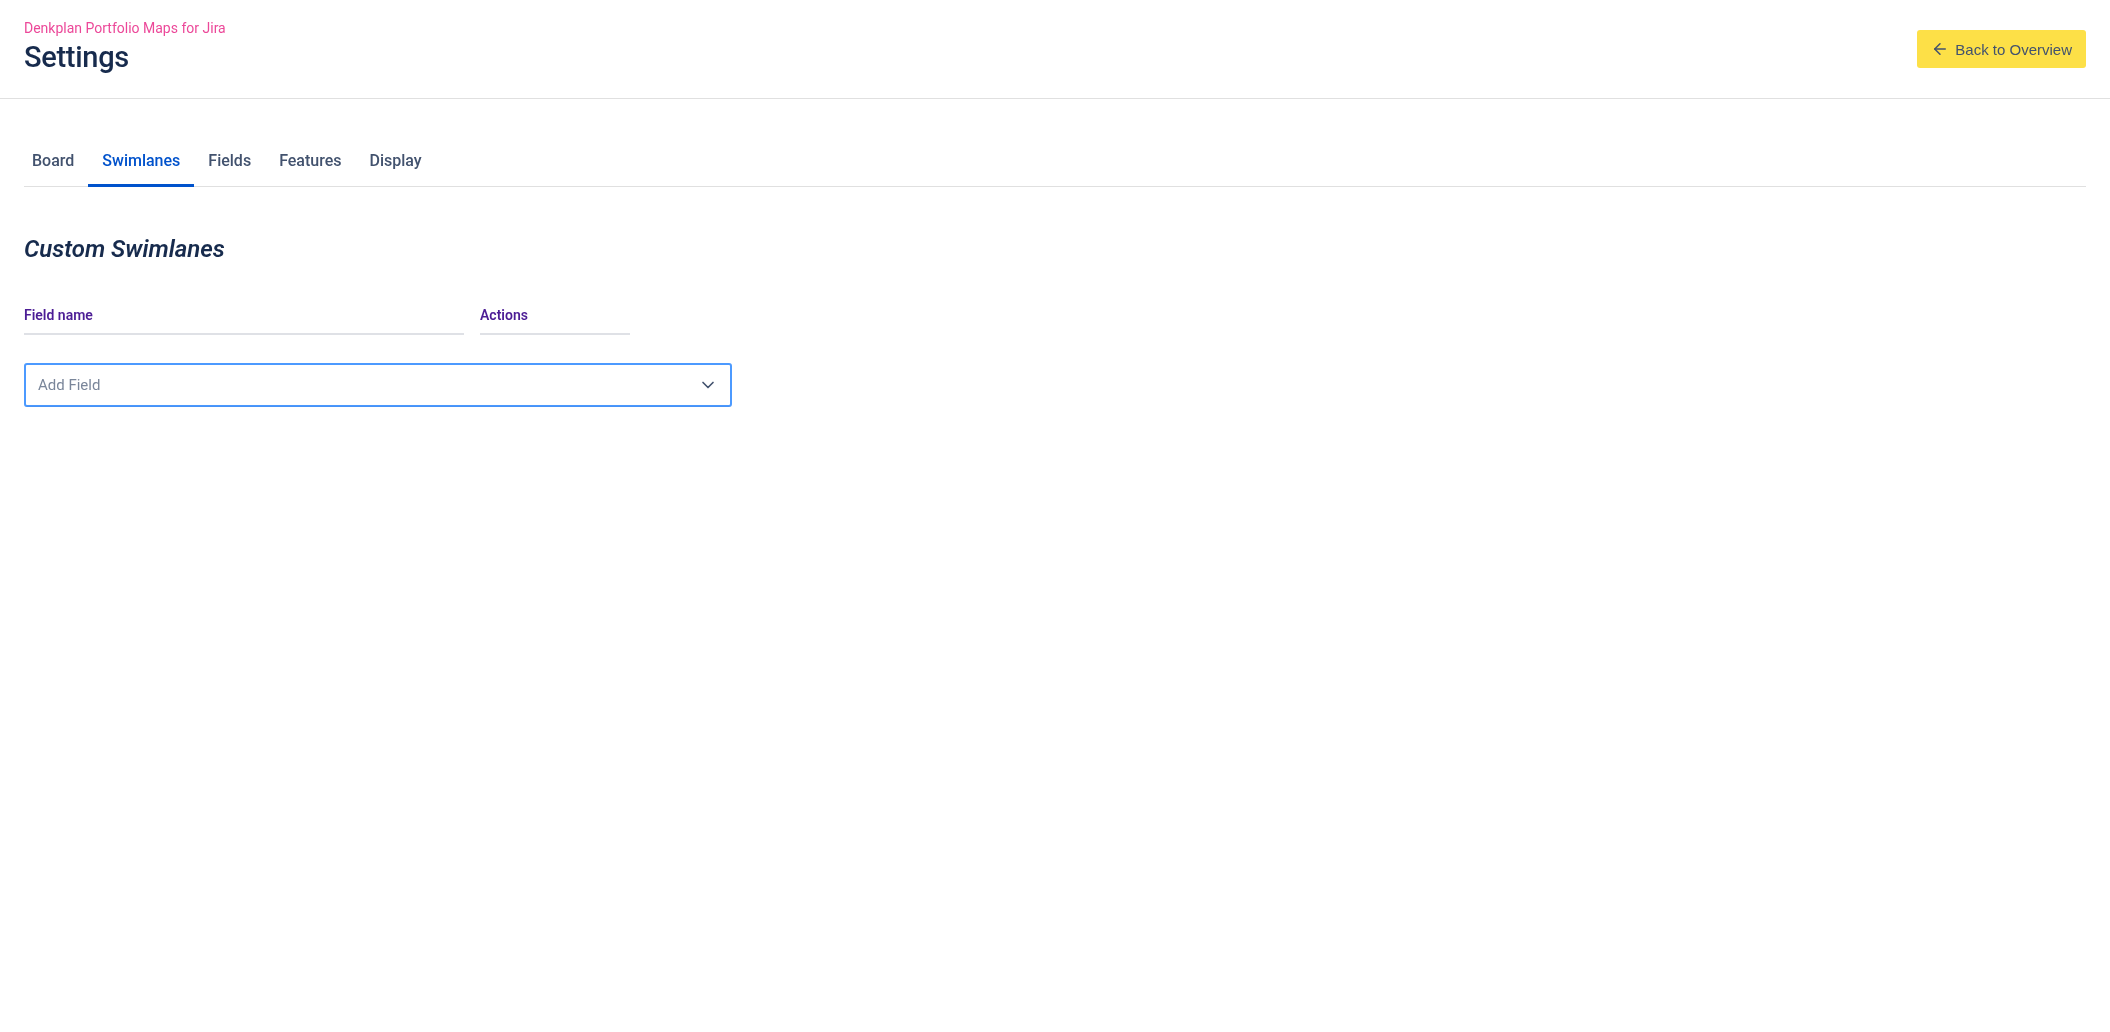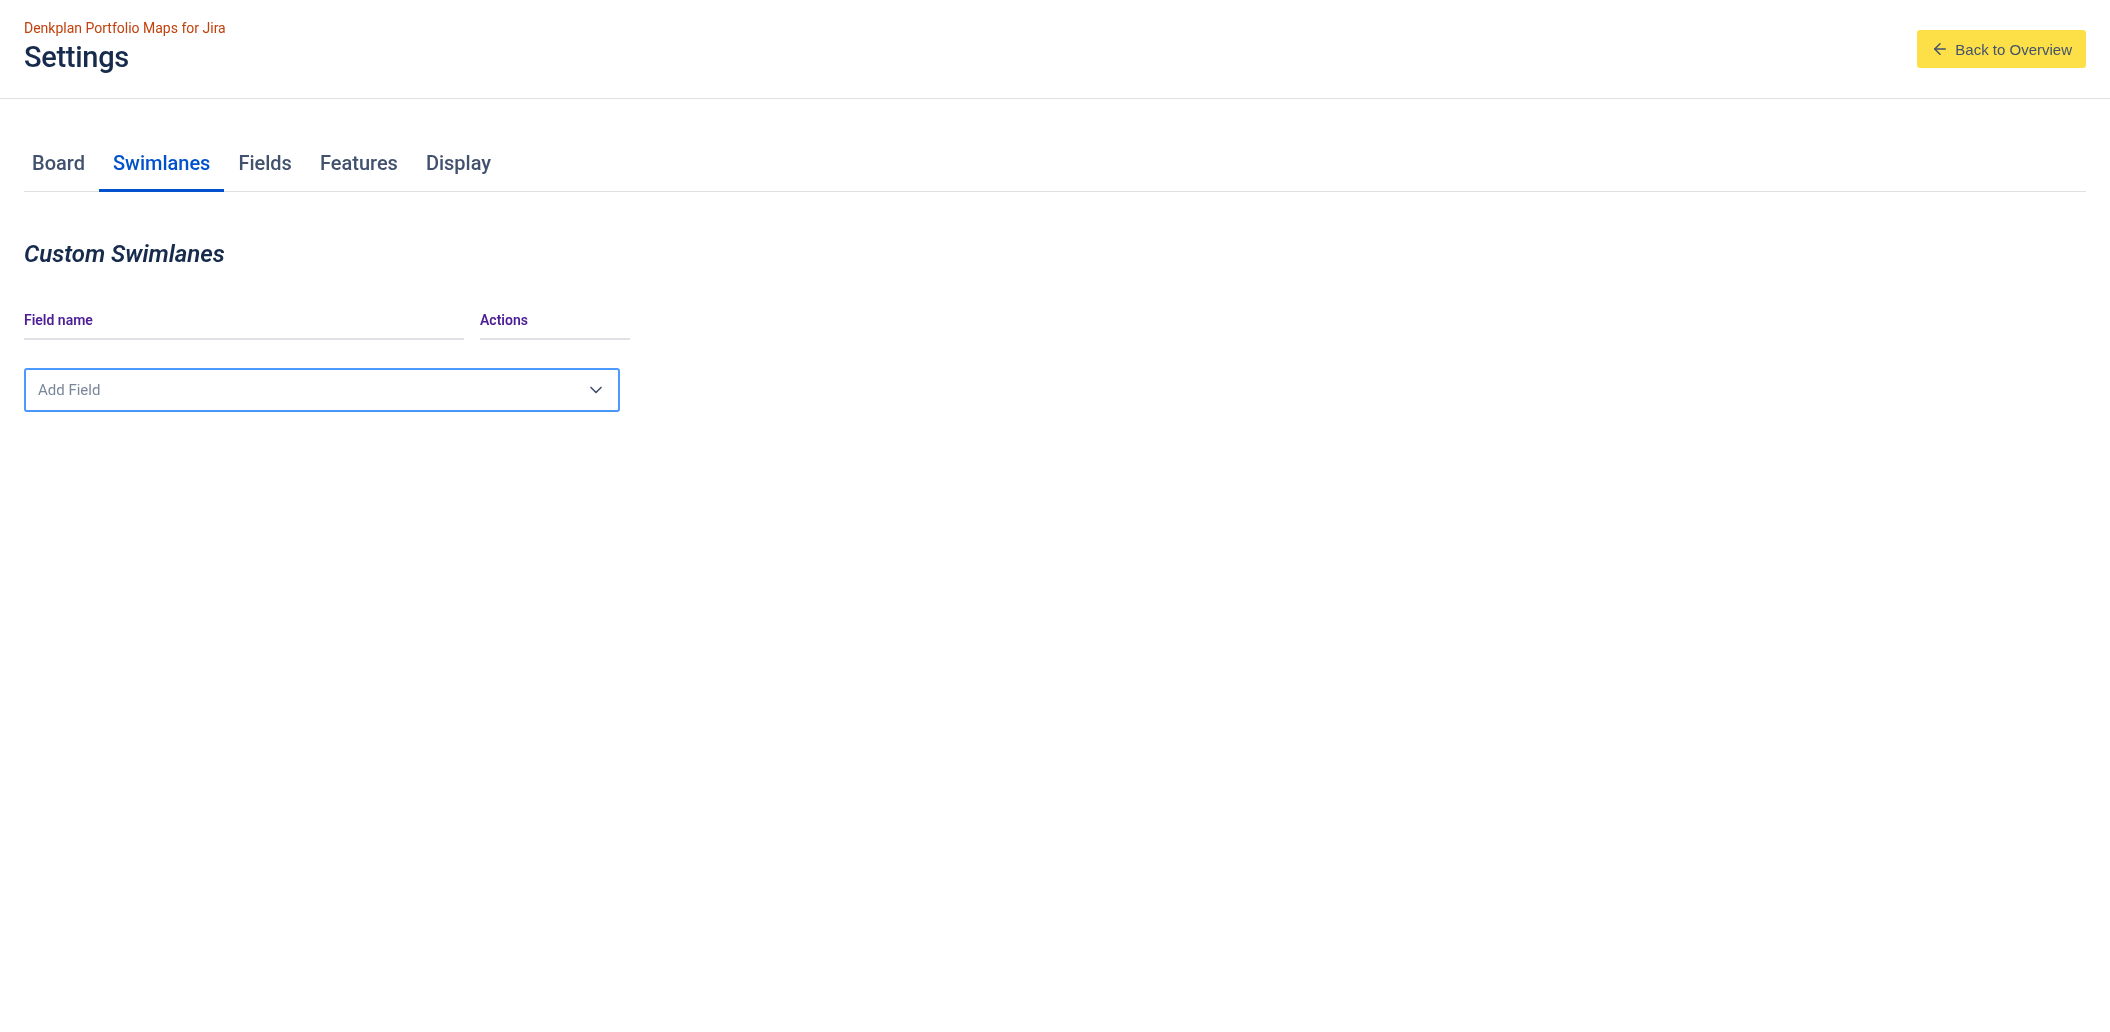--- a/index.html
+++ b/index.html
@@ -18,21 +18,21 @@
       justify-content: space-between;
       align-items: flex-start;
       padding: 20px 24px 24px 24px;
       border-bottom: 1px solid #e0e0e0;
     }
     .header-left {
       display: flex;
       flex-direction: column;
     }
     .breadcrumb {
-      color: #c2410c;
+      color: #ec4899;
       font-size: 14px;
       margin-bottom: 4px;
       cursor: pointer;
     }
     .page-title {
       font-size: 29px;
       font-weight: 500;
       color: #172B4D;
       letter-spacing: -0.3px;
     }
@@ -56,21 +56,21 @@
       padding: 0 24px;
     }
     .tabs {
       display: flex;
       border-bottom: 1px solid #e0e0e0;
       margin-top: 40px;
       gap: 0;
     }
     .tab {
       padding: 12px 14px 14px 14px;
-      font-size: 20px;
+      font-size: 16px;
       font-weight: 500;
       color: #42526E;
       cursor: pointer;
       border-bottom: 3px solid transparent;
       margin-bottom: -1px;
       text-align: center;
     }
     .tab:first-child {
       padding-left: 8px;
     }
@@ -106,21 +106,21 @@
     }
     .th-field-name {
       width: 440px;
     }
     .th-actions {
       width: 150px;
       margin-left: 16px;
     }
     .select-container {
       position: relative;
-      width: 596px;
+      width: 708px;
       margin-top: 10px;
     }
     .select-trigger {
       display: flex;
       justify-content: space-between;
       align-items: center;
       width: 100%;
       height: 44px;
       padding: 0 12px;
       border: 2px solid #4C9AFF;

